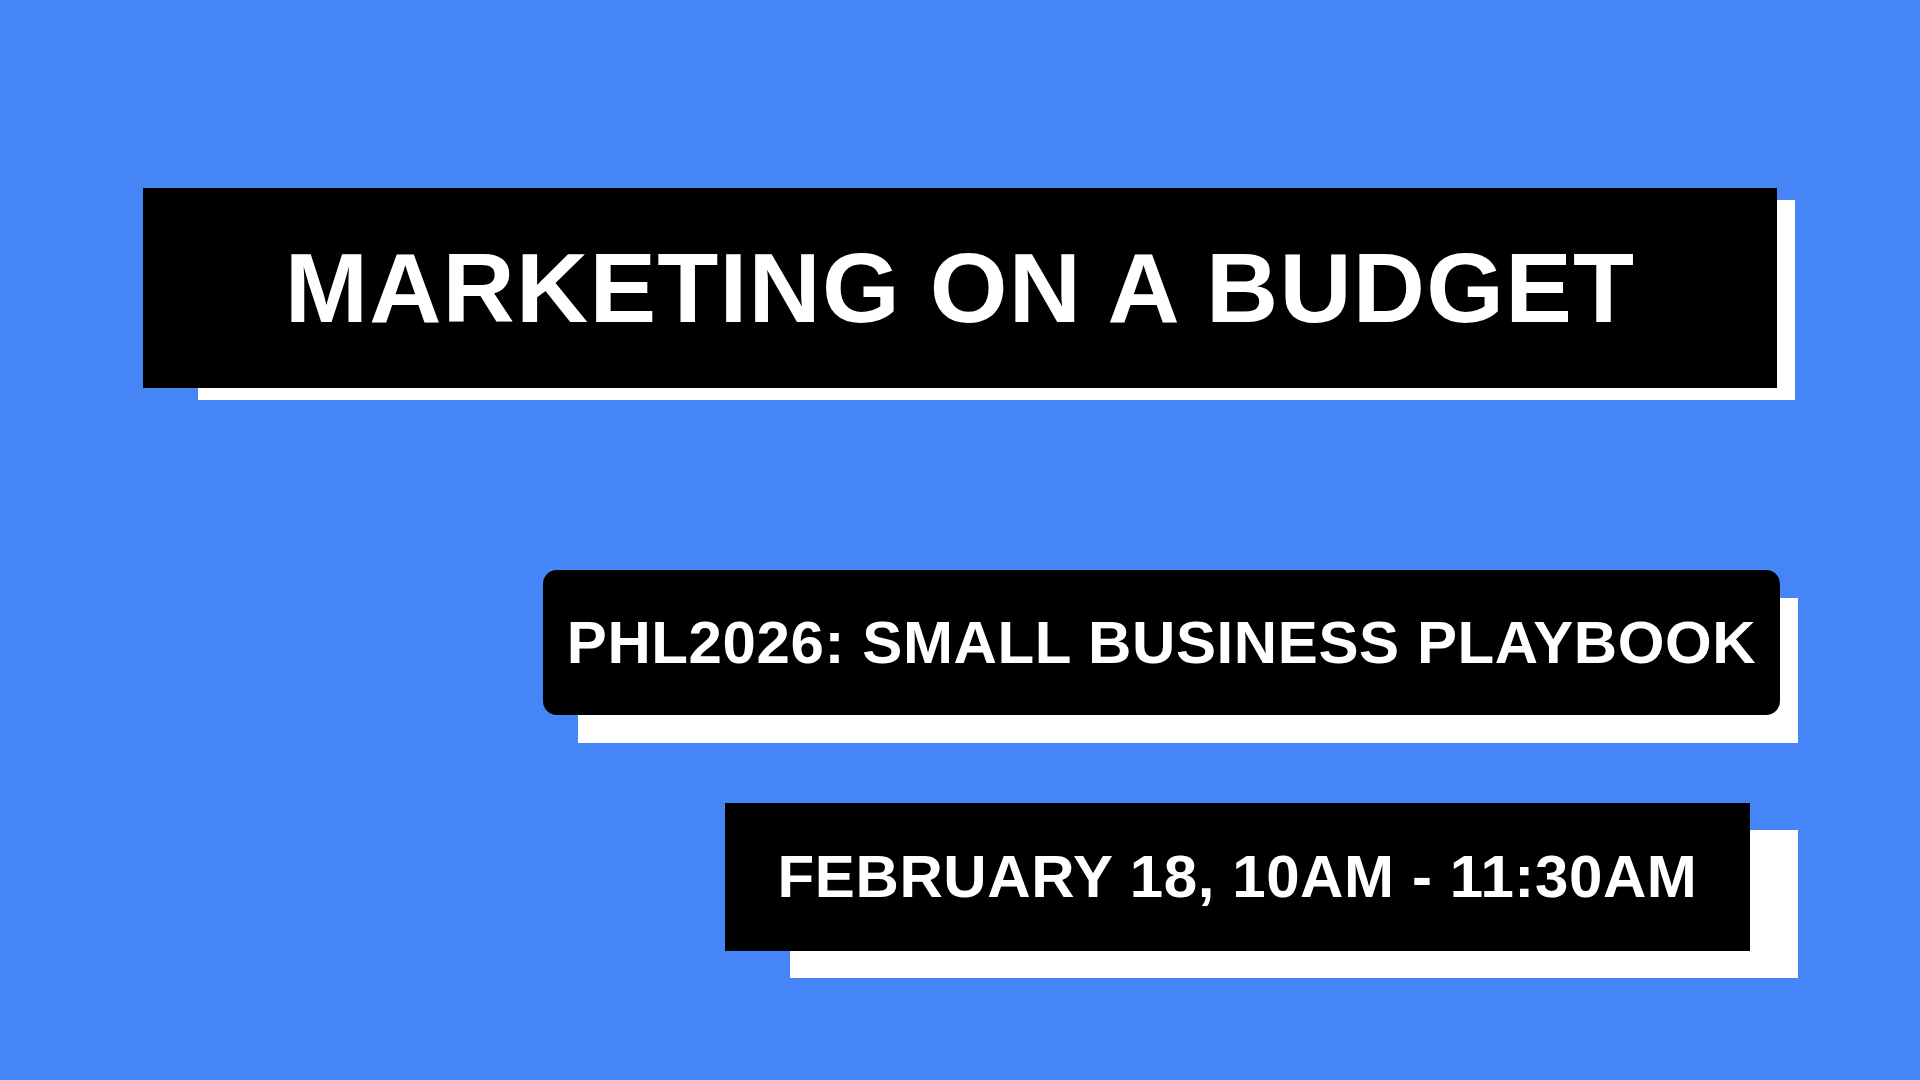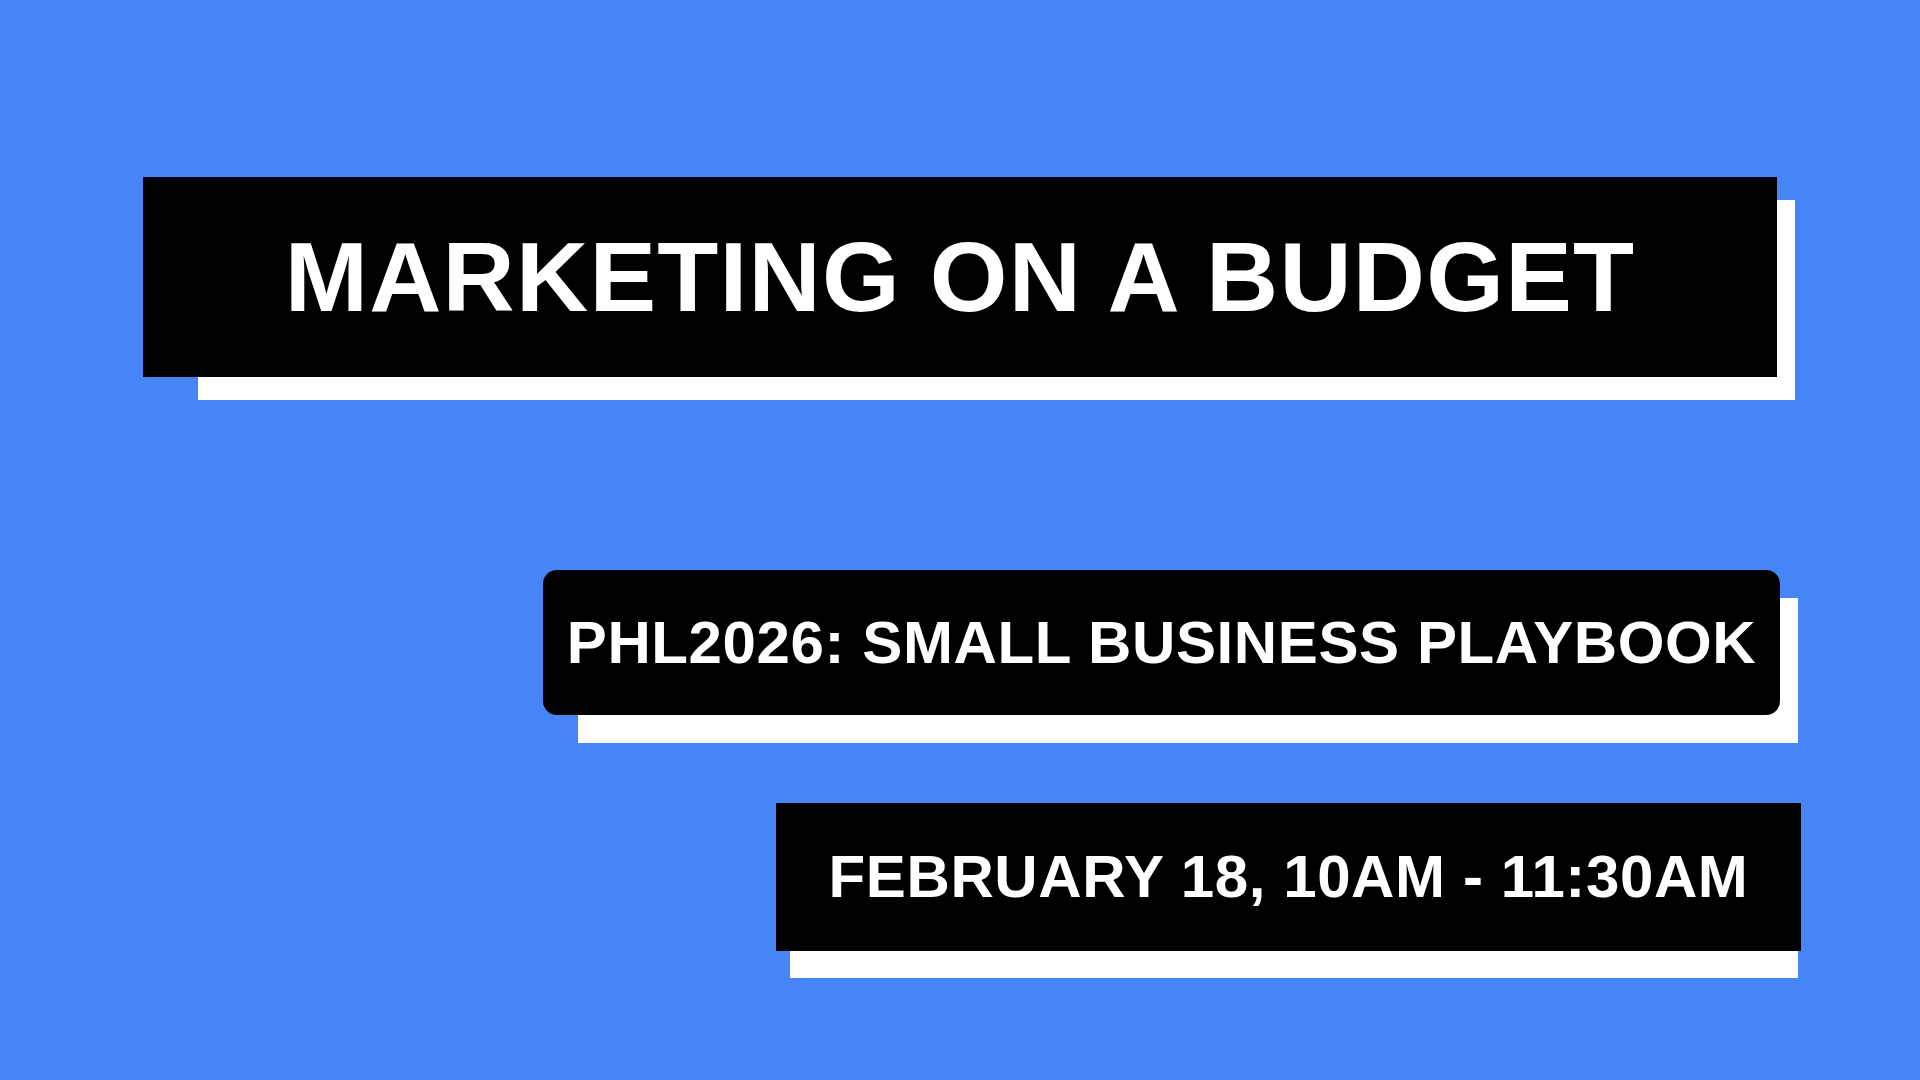--- a/index.html
+++ b/index.html
@@ -51,21 +51,21 @@
   }
 
   
   #banner-title {
     left: 0; top: 0; width: 1920px; height: 440px;
   }
   #banner-title .shadow {
     left: 198px;  top: 200px;  width: 1597px; height: 200px;
   }
   #banner-title .slab {
-    left: 143px;  top: 177px;  width: 1634px; height: 200px;
+    left: 143px;  top: 188px;  width: 1634px; height: 200px;
     padding: 0 0 0 0;
     text-decoration: underline;
   }
   #banner-title .slab span {
     font-size: 98px;
     line-height: 1;
     letter-spacing: 0.012em;
     transform: scaleX(1.02);
     transform-origin: center;
   }
@@ -93,21 +93,21 @@
   
   #banner-date {
     left: 0; top: 0; width: 1920px; height: 1080px;
     pointer-events: none;
   }
   #banner-date .shadow {
     left: 790px;  top: 830px;  width: 1008px; height: 148px;
     pointer-events: auto;
   }
   #banner-date .slab {
-    left: 776px;  top: 803px;  width: 1025px; height: 148px;
+    left: 725px;  top: 803px;  width: 1025px; height: 148px;
     pointer-events: auto;
   }
   #banner-date .slab span {
     font-size: 60px;
     line-height: 1;
     letter-spacing: 0.01em;
   }
 </style>
 </head>
 <body>

